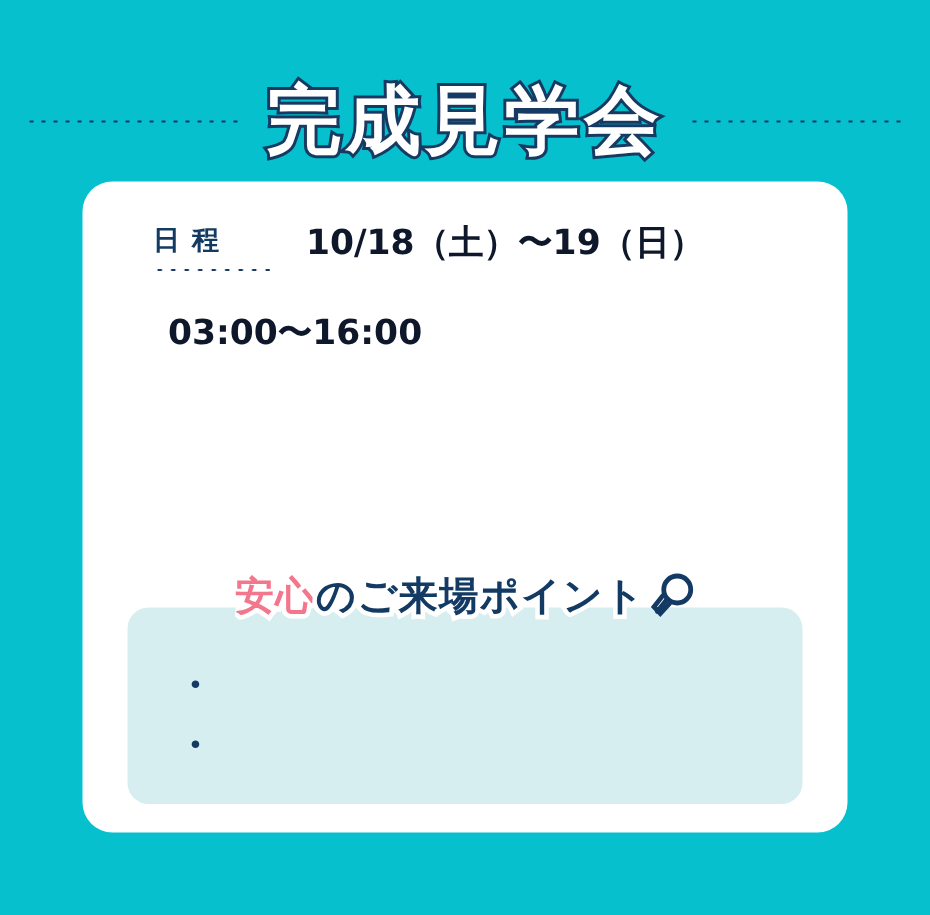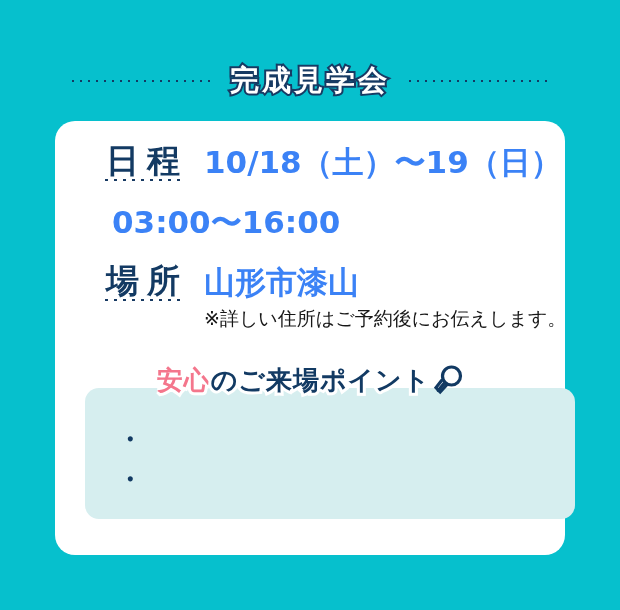--- a/index.html
+++ b/index.html
@@ -39,21 +39,21 @@
     width: 145px;
     flex: 0 0 145px;
     background-image: radial-gradient(#123a63 1.6px, rgba(0,0,0,0) 1.7px);
     background-size: 8px 4px;
     background-position: 0 1px;
     background-repeat: repeat-x;
   }
   .title {
     flex: 0 0 auto;
     margin: 0 16px;
-    font-size: 29px;
+    font-size: 50px;
     line-height: 52px;
     font-weight: 700;
     letter-spacing: 3px;
     color: #ffffff;
     -webkit-text-stroke: 4px #173a63;
     paint-order: stroke fill;
     white-space: nowrap;
   }
 
   
@@ -78,73 +78,71 @@
     display: flex;
     align-items: flex-start;
     margin-bottom: 22px;
   }
   .info-row:last-child { margin-bottom: 0; }
 
   .info-label {
     position: relative;
     flex: 0 0 auto;
     width: 92px;
-    font-size: 33px;
+    font-size: 18px;
     line-height: 36px;
     font-weight: 700;
     color: #133a63;
     letter-spacing: 8px;
     text-indent: 2px;
     white-space: nowrap;
-    text-align: center;
   }
   .info-label::after {
     content: "";
     position: absolute;
     left: 2px;
     bottom: -3px;
     width: 78px;
     height: 4px;
     background-image: radial-gradient(#173a63 1.7px, rgba(0,0,0,0) 1.8px);
     background-size: 9px 4px;
     background-repeat: repeat-x;
   }
 
   .info-value-wrap {
     flex: 1 1 auto;
     padding-left: 12px;
   }
   .info-value {
-    font-size: 31px;
+    font-size: 23px;
     line-height: 38px;
     font-weight: 700;
-    color: #3b82f6;
+    color: #0f172a;
     letter-spacing: 0px;
     white-space: nowrap;
   }
   .info-note {
     margin-top: 4px;
     font-size: 19px;
     line-height: 26px;
     font-weight: 500;
     color: #171717;
     letter-spacing: 0px;
     white-space: nowrap;
   }
 
   
   .point-panel {
     position: absolute;
     left: 30px;
-    top: 267px;
-    width: 490px;
+    top: 284px;
+    width: 450px;
     height: 131px;
     background: #d6eeef;
     border-radius: 14px;
-    font-family: Liberation Serif, serif;
   }
 
   .point-heading {
     position: absolute;
     left: 0;
     top: -24px;
     width: 450px;
     text-align: center;
     white-space: nowrap;
     font-size: 26px;
@@ -205,27 +203,20 @@
           <div class="info-value">10/18（土）〜19（日）</div>
         </div>
       </div>
 
       <div class="info-row">
         <div class="info-value-wrap">
           <div class="info-value">03:00〜16:00</div>
         </div>
       </div>
 
-      <div class="info-row">
-        <div class="info-label">場所</div>
-        <div class="info-value-wrap">
-          <div class="info-value">山形市漆山</div>
-          <div class="info-note">※詳しい住所はご予約後にお伝えします。</div>
-        </div>
-      </div>
 
     </div>
 
     <div class="point-panel">
 
       <div class="point-heading">
         <span class="accent">安心</span><span>のご来場ポイント</span><span class="mag">
           <svg width="30" height="32" viewBox="0 0 30 32" aria-hidden="true">
             <g fill="none" stroke="#123a63" stroke-width="3.2" stroke-linecap="round">
               <circle cx="18.5" cy="12" r="9"></circle>

